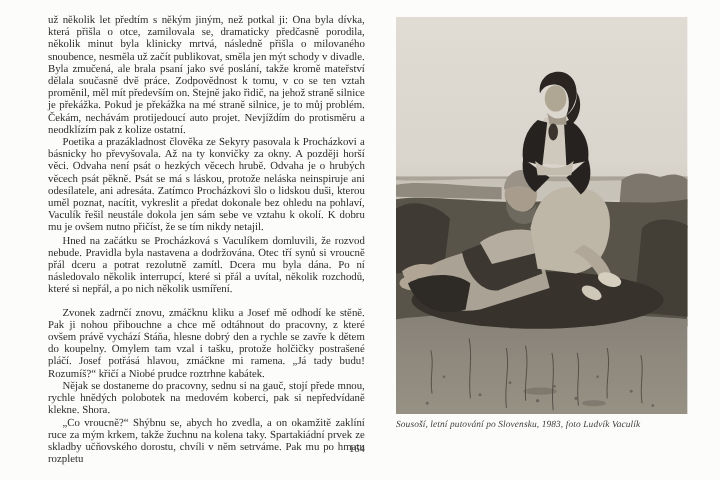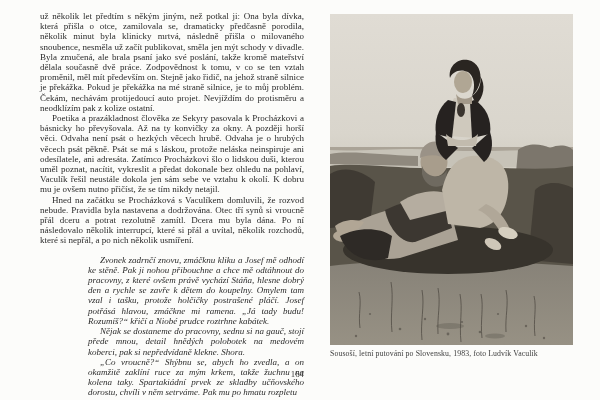--- a/index.html
+++ b/index.html
@@ -13,51 +13,51 @@
   
   .text-column{
     position:absolute;left:40px;top:11px;width:264px;
     color:#2b2b2b;font-size:9px;line-height:10.2px;
     text-align:justify;text-justify:inter-word;
     filter:blur(.2px);
   }
   .para{margin:0;padding:0;}
   .para.indent{text-indent:12px;}
   .para.gap{margin-top:9px;}
-  .para.italic{font-style:italic;margin-left:48px;}
+  .para.italic{}
 
   .page-number{
     position:absolute;left:40px;top:369px;width:264px;
     text-align:right;font-size:8.8px;color:#3a3a3a;filter:blur(.2px);
   }
 
   
   .photo-wrap{
     position:absolute;left:330px;top:14px;width:243px;height:331px;
     margin:0;padding:0;
   }
   .photo-wrap svg{display:block;width:243px;height:331px;}
   .caption{
     position:absolute;left:330px;top:349px;width:243px;
-    font-size:7.8px;color:#3d3d3d;
+    font-style:italic;font-size:7.8px;color:#3d3d3d;
     filter:blur(.2px);letter-spacing:.1px;
   }
 </style>
 </head>
 <body>
 
 <div class="spread">
 
   <div>
     <div class="text-column">
         <p class="para roman">už několik let předtím s někým jiným, než potkal ji: Ona byla dívka, která přišla o otce, zamilovala se, dramaticky předčasně porodila, několik minut byla klinicky mrtvá, následně přišla o milovaného snoubence, nesměla už začít publikovat, směla jen mýt schody v divadle. Byla zmučená, ale brala psaní jako své poslání, takže kromě mateřství dělala současně dvě práce. Zodpovědnost k tomu, v co se ten vztah proměnil, měl mít především on. Stejně jako řidič, na jehož straně silnice je překážka. Pokud je překážka na mé straně silnice, je to můj problém. Čekám, nechávám protijedoucí auto projet. Nevjíždím do protisměru a neodklízím pak z kolize ostatní.</p>
         <p class="para roman indent">Poetika a prazákladnost člověka ze Sekyry pasovala k Procházkovi a básnicky ho převyšovala. Až na ty konvičky za okny. A později horší věci. Odvaha není psát o hezkých věcech hrubě. Odvaha je o hrubých věcech psát pěkně. Psát se má s láskou, protože neláska neinspiruje ani odesílatele, ani adresáta. Zatímco Procházkovi šlo o lidskou duši, kterou uměl poznat, nacítit, vykreslit a předat dokonale bez ohledu na pohlaví, Vaculík řešil neustále dokola jen sám sebe ve vztahu k okolí. K dobru mu je ovšem nutno přičíst, že se tím nikdy netajil.</p>
         <p class="para roman indent">Hned na začátku se Procházková s Vaculíkem domluvili, že rozvod nebude. Pravidla byla nastavena a dodržována. Otec tří synů si vroucně přál dceru a potrat rezolutně zamítl. Dcera mu byla dána. Po ní následovalo několik interrupcí, které si přál a uvítal, několik rozchodů, které si nepřál, a po nich několik usmíření.</p>
         <p class="para italic indent gap">Zvonek zadrnčí znovu, zmáčknu kliku a Josef mě odhodí ke stěně. Pak ji nohou přibouchne a chce mě odtáhnout do pracovny, z které ovšem právě vychází Stáňa, hlesne dobrý den a rychle se zavře k dětem do koupelny. Omylem tam vzal i tašku, protože holčičky postrašené pláčí. Josef potřásá hlavou, zmáčkne mi ramena. „Já tady budu! Rozumíš?“ křičí a Niobé prudce roztrhne kabátek.</p>
-        <p class="para italic indent">Nějak se dostaneme do pracovny, sednu si na gauč, stojí přede mnou, detail hnědých polobotek na medovém koberci, pak si nepředvídaně klekne. Shora.</p>
+        <p class="para italic indent">Nějak se dostaneme do pracovny, sednu si na gauč, stojí přede mnou, rychle hnědých polobotek na medovém koberci, pak si nepředvídaně klekne. Shora.</p>
         <p class="para italic indent">„Co vroucně?“ Shýbnu se, abych ho zvedla, a on okamžitě zaklíní ruce za mým krkem, takže žuchnu na kolena taky. Spartakiádní prvek ze skladby učňovského dorostu, chvíli v něm setrváme. Pak mu po hmatu rozpletu</p>
       </div>
     <div class="page-number">164</div>
   </div>
 
   <div>
     <figure class="photo-wrap">
       <svg viewBox="0 0 243 331" preserveAspectRatio="none">
         <defs>
           <linearGradient id="sky" x1="0" y1="0" x2="0" y2="1">

